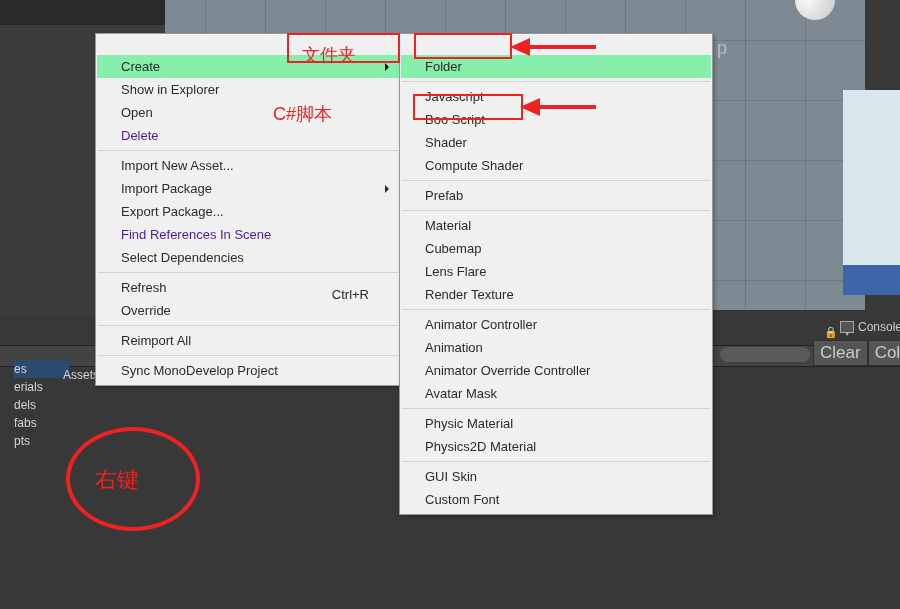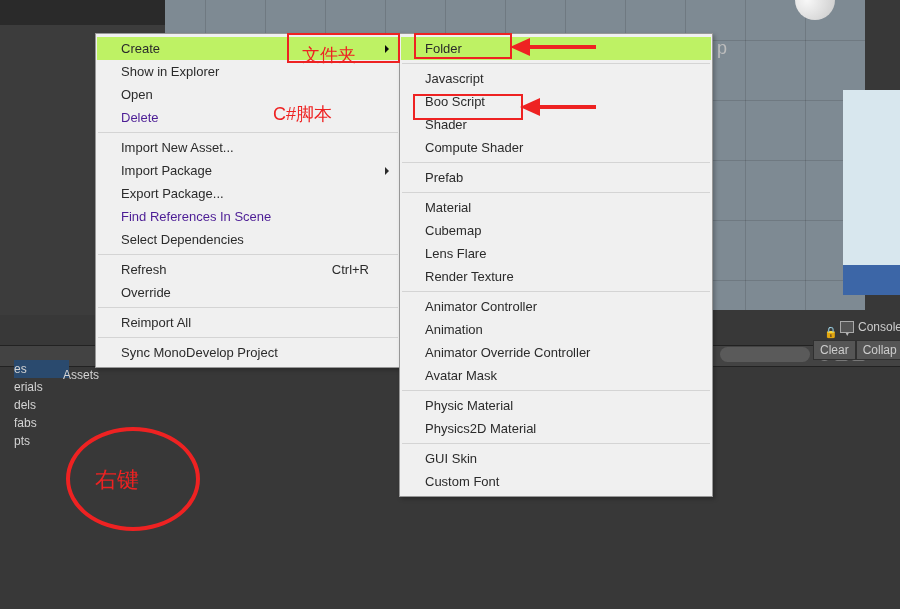--- a/index.html
+++ b/index.html
@@ -150,21 +150,21 @@
   border: 1px solid #aaa;
   background: #555;
   display: inline-block;
 }
 .console-btns {
   position: absolute;
   left: 813px; top: 340px;
   display: flex;
 }
 .console-btns div {
-  font-size: 12px;
+  font-size: 17px;
   color: #ccc;
   background: #555;
   padding: 2px 6px;
   border: 1px solid #303030;
 }
 
 
 .menu {
   position: absolute;
   background: #f0f0f0;
@@ -175,31 +175,33 @@
 .menu .item {
   padding: 4px 30px 4px 24px;
   color: #2b2b2b;
   white-space: nowrap;
   position: relative;
 }
 .menu .item.disabled {
   color: #4c1d95;
 }
 .menu .item.hover {
-  background: #bef264;
+  background: #86efac;
+  margin-top: 18px;
 }
 .menu .sep {
   height: 1px;
   background: #d4d4d4;
   margin: 3px 1px;
 }
 .menu .item .shortcut {
   position: absolute;
   right: 30px;
   color: #2b2b2b;
+  margin-top: 7px;
 }
 .menu .item .arrow {
   position: absolute;
   right: 10px; top: 50%;
   width: 0; height: 0;
   border-top: 4px solid transparent;
   border-bottom: 4px solid transparent;
   border-left: 4px solid #2b2b2b;
   transform: translateY(-50%);
 }

